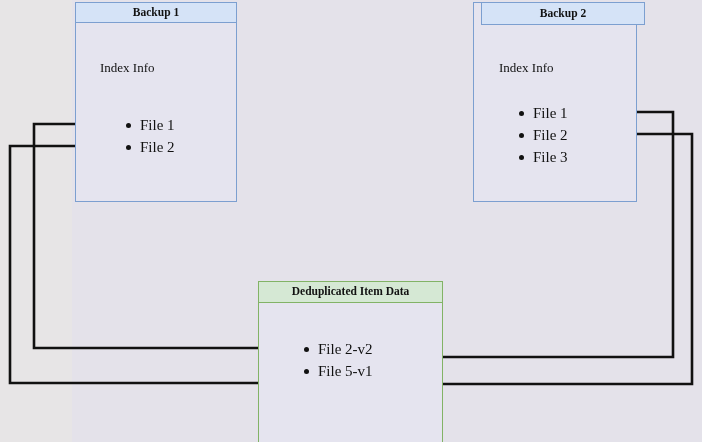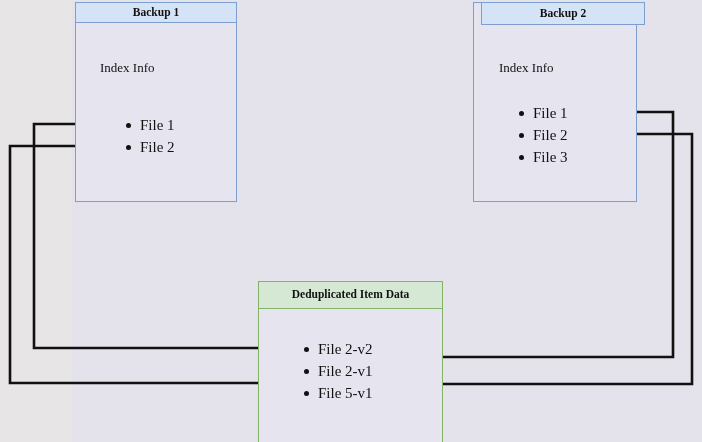--- a/index.html
+++ b/index.html
@@ -128,22 +128,21 @@
     <span>Backup 2</span>
   </div>
   <div class="box-title" style="left:499px; top:60px;">Index Info</div>
   <ul class="file-list" style="left:518px; top:102px;">
     <li>File 1</li>
     <li>File 2</li>
     <li>File 3</li>
   </ul>
 
   <div class="box green" style="left:258px; top:281px; width:185px; height:165px;"></div>
-  <div class="box-header green" style="left:258px; top:281px; width:185px; height:28px;">
+  <div class="box-header green" style="left:258px; top:281px; width:185px; height:22px;">
     <span>Deduplicated Item Data</span>
   </div>
   <ul class="file-list" style="left:303px; top:338px;">
     <li>File 2-v2</li>
-    <li>File 2-v1</li>
     <li>File 5-v1</li>
   </ul>
 
 </div>
 
 </body></html>

